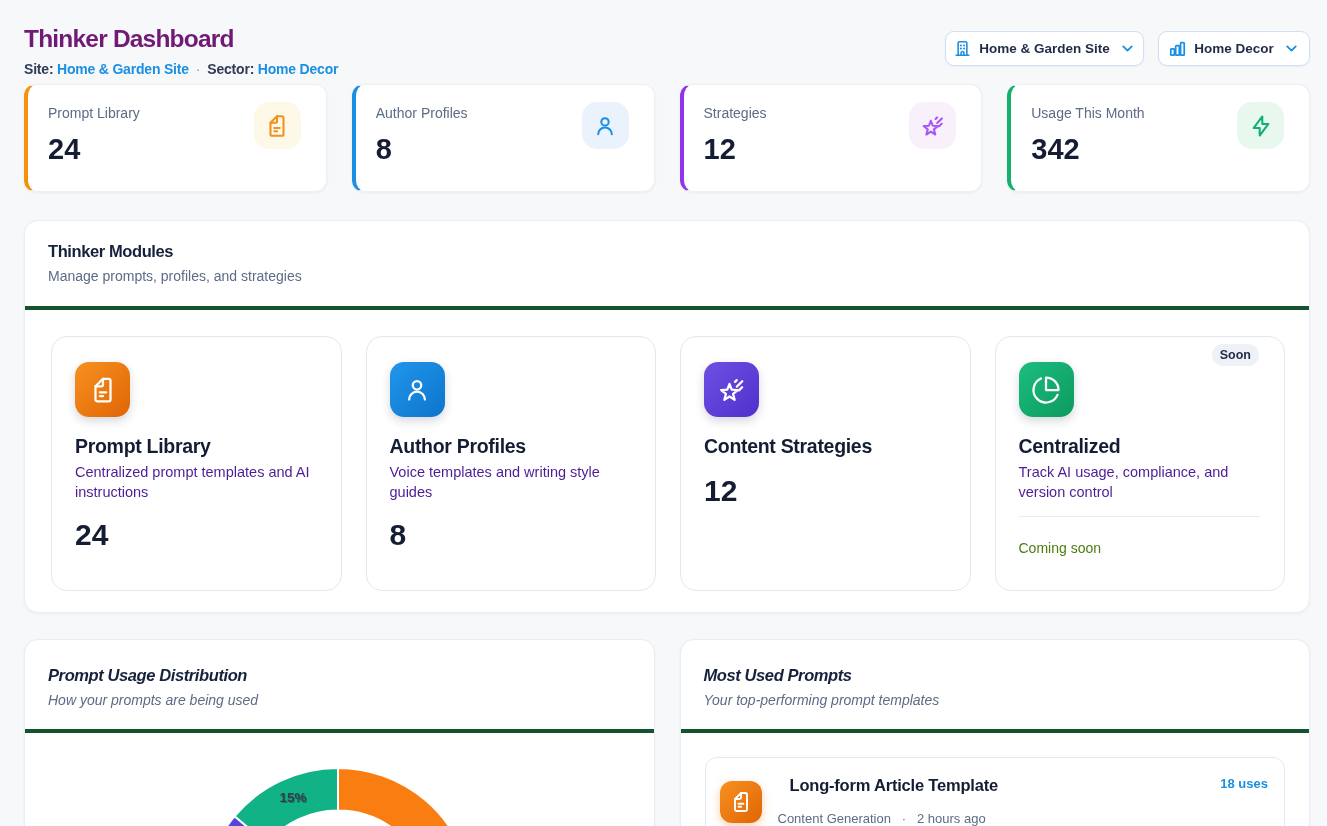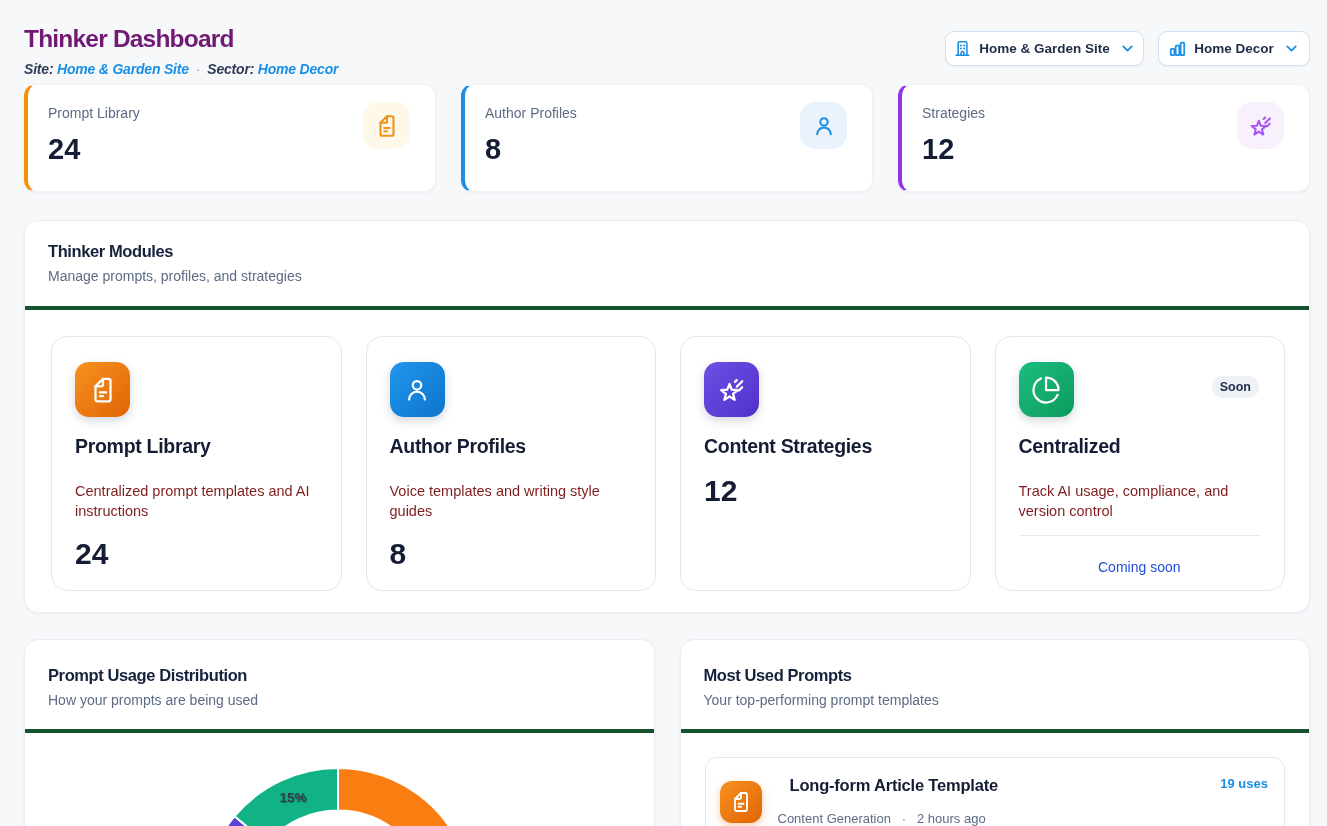--- a/index.html
+++ b/index.html
@@ -6,21 +6,21 @@
 html,body { width:1327px; height:826px; overflow:hidden; }
 body {
   background:#f7f8fa;
   font-family:"Liberation Sans", sans-serif;
   color:#1a2642;
 }
 .page { padding:24px 17px 0 24px; }
 
 .hdr { display:flex; justify-content:space-between; align-items:flex-start; }
 h1 { font-size:24.5px; font-weight:700; color:#701a75; letter-spacing:-0.8px; margin-top:1px; }
-.sub { margin-top:8px; font-size:14px; color:#303b55; font-weight:700; letter-spacing:-0.2px;font-style:italic; }
+.sub { margin-top:8px; font-size:14px; color:#303b55; font-weight:700; letter-spacing:-0.2px; }
 .sub a { color:#1a8fe3; text-decoration:none; }
 .sub .dot { color:#8a94a8; font-weight:400; margin:0 7px; }
 .sub .lbl { font-weight:700; color:#303b55; }
 .hbtns { display:flex; gap:14px; margin-top:7px; }
 .hbtn { display:flex; align-items:center; justify-content:center; gap:7px; height:35px;
   background:#fff; border:1px solid #cfe0f3; border-radius:9px;
   font-size:13.5px; font-weight:700; color:#1f2b47; box-shadow:0 1px 2px rgba(20,40,80,.05); }
 .hbtn.w1 { width:199px; }
 .hbtn.w2 { width:152px; }
 .hbtn svg.chev { margin-left:2px; }
@@ -30,36 +30,36 @@
   border:1px solid #edf0f5; border-left:4px solid #000; padding:20px 24px 20px 20px;
   box-shadow:0 1px 3px rgba(25,40,70,.06); }
 .stat .lab { font-size:14px; color:#5d6b85; }
 .stat .num { margin-top:12px; font-size:29px; font-weight:700; color:#141d33; }
 .stat .ic { position:absolute; right:25px; top:17px; width:47px; height:47px; border-radius:15px;
   display:flex; align-items:center; justify-content:center; }
 
 .panel { background:#fff; border:1px solid #eaedf3; border-radius:14px;
   box-shadow:0 1px 3px rgba(25,40,70,.05); margin-top:28px; }
 .phead { padding:20px 25px 21px 23px; border-bottom:4px solid #14532d; }
-.bcard .phead { padding-top:25px; padding-bottom:20px; }
+.bcard .phead { padding-top:25px; padding-bottom:20px;font-style:italic; }
 .ptitle { font-size:16.5px; line-height:20px; font-weight:700; color:#16213c; letter-spacing:-0.4px; }
 .psub { margin-top:7px; font-size:14px; line-height:17px; color:#5d6b85; }
 .pbody { padding:26px 24px 21px 26px; }
 
 .mods { display:flex; gap:24px; }
 .mod { position:relative; flex:1; border:1px solid #e2e8f2; border-radius:16px; padding:25px 24px 24px 23px; height:255px; background:#fff; }
 .mod .big { width:55px; height:55px; border-radius:14px; display:flex; align-items:center; justify-content:center;
   box-shadow:0 4px 10px rgba(30,40,70,.18); }
 .mod h3 { margin-top:18px; font-size:19.5px; line-height:23px; letter-spacing:-0.3px; font-weight:700; color:#141d33; }
-.mod p { margin-top:23px; font-size:14.5px; color:#7f1d1d; line-height:20px; }
+.mod p { margin-top:4px; font-size:14.5px; color:#4c1d95; line-height:20px; }
 .mod .cnt { margin-top:16px; font-size:30px; line-height:34px; font-weight:700; color:#141d33; }
-.soon { position:absolute; top:39px; right:25px; background:#eef1f6; color:#1f2b47;
+.soon { position:absolute; top:7px; right:25px; background:#eef1f6; color:#1f2b47;
   font-size:12.5px; font-weight:700; padding:4px 8px; border-radius:999px; }
 .mod .divline { margin-top:14px; border-top:1px solid #e8ecf2; }
-.mod .coming { margin-top:23px; font-size:14px; color:#1d4ed8;text-align:center; }
+.mod .coming { margin-top:23px; font-size:14px; color:#4d7c0f; }
 
 .bottom { display:flex; gap:25px; margin-top:26px; }
 .bcard { flex:1; background:#fff; border:1px solid #eaedf3; border-radius:14px;
   box-shadow:0 1px 3px rgba(25,40,70,.05); overflow:hidden; }
 .chartwrap { position:relative; height:300px; }
 .prompt-item { margin:24px; border:1px solid #e2e8f2; border-radius:12px; padding:20px 16px 20px 14px;
   display:flex; align-items:center; gap:16px; }
 .pi-ic { width:42px; height:42px; border-radius:12px; display:flex; align-items:center; justify-content:center;
   background:linear-gradient(135deg,#f79120,#e06505); box-shadow:0 3px 8px rgba(230,120,20,.35); flex:none;}
 .pi-t { font-size:16.5px; font-weight:700; color:#141d33; letter-spacing:-0.2px;margin-left:12px; }
@@ -139,20 +139,29 @@
     <div class="stat b-purple">
       <div class="lab">Strategies</div>
       <div class="num">12</div>
       <div class="ic bg-lpurple">
         <svg width="26" height="26" viewBox="0 0 24 24" fill="none" stroke="#a855f7" stroke-width="1.9" stroke-linecap="round" stroke-linejoin="round">
           <path d="M10 7.2 L11.76 11.77 L16.66 12.04 L12.85 15.13 L14.11 19.86 L10 17.2 L5.89 19.86 L7.15 15.13 L3.34 12.04 L8.24 11.77 Z"></path>
           <path d="M14.4 5.5l1.4-1.4M15.9 9.3l4.3-4.3M17.6 12.3l2.5-2.5"></path>
         </svg>
       </div>
     </div>
+    <div class="stat b-green">
+      <div class="lab">Usage This Month</div>
+      <div class="num">342</div>
+      <div class="ic bg-lgreen">
+        <svg width="26" height="26" viewBox="0 0 24 24" fill="none" stroke="#10b173" stroke-width="1.9" stroke-linecap="round" stroke-linejoin="round">
+          <path d="M13.2 3.2v6.9h5.6l-8 10.7v-6.9H5.2z"></path>
+        </svg>
+      </div>
+    </div>
   </div>
 
   <div class="panel">
     <div class="phead">
       <div class="ptitle">Thinker Modules</div>
       <div class="psub">Manage prompts, profiles, and strategies</div>
     </div>
     <div class="pbody">
       <div class="mods">
         <div class="mod">
@@ -234,17 +243,17 @@
           <svg width="24" height="24" viewBox="0 0 24 24" fill="none" stroke="#ffffff" stroke-width="1.9" stroke-linecap="round" stroke-linejoin="round">
             <path d="M12 3h4.5A1.5 1.5 0 0 1 18 4.5v15a1.5 1.5 0 0 1-1.5 1.5h-9A1.5 1.5 0 0 1 6 19.5V9z"></path>
             <path d="M12 3v4.5A1.5 1.5 0 0 1 10.5 9H6"></path>
             <path d="M9.5 13.8h5M9.5 16.8h2.6"></path>
           </svg>
         </div>
         <div style="margin-top:-2px;">
           <div class="pi-t">Long-form Article Template</div>
           <div class="pi-s">Content Generation&nbsp;&nbsp;&nbsp;·&nbsp;&nbsp;&nbsp;2 hours ago</div>
         </div>
-        <div class="pi-u">19 uses</div>
+        <div class="pi-u">18 uses</div>
       </div>
     </div>
   </div>
 </div>
 
 </body></html>

